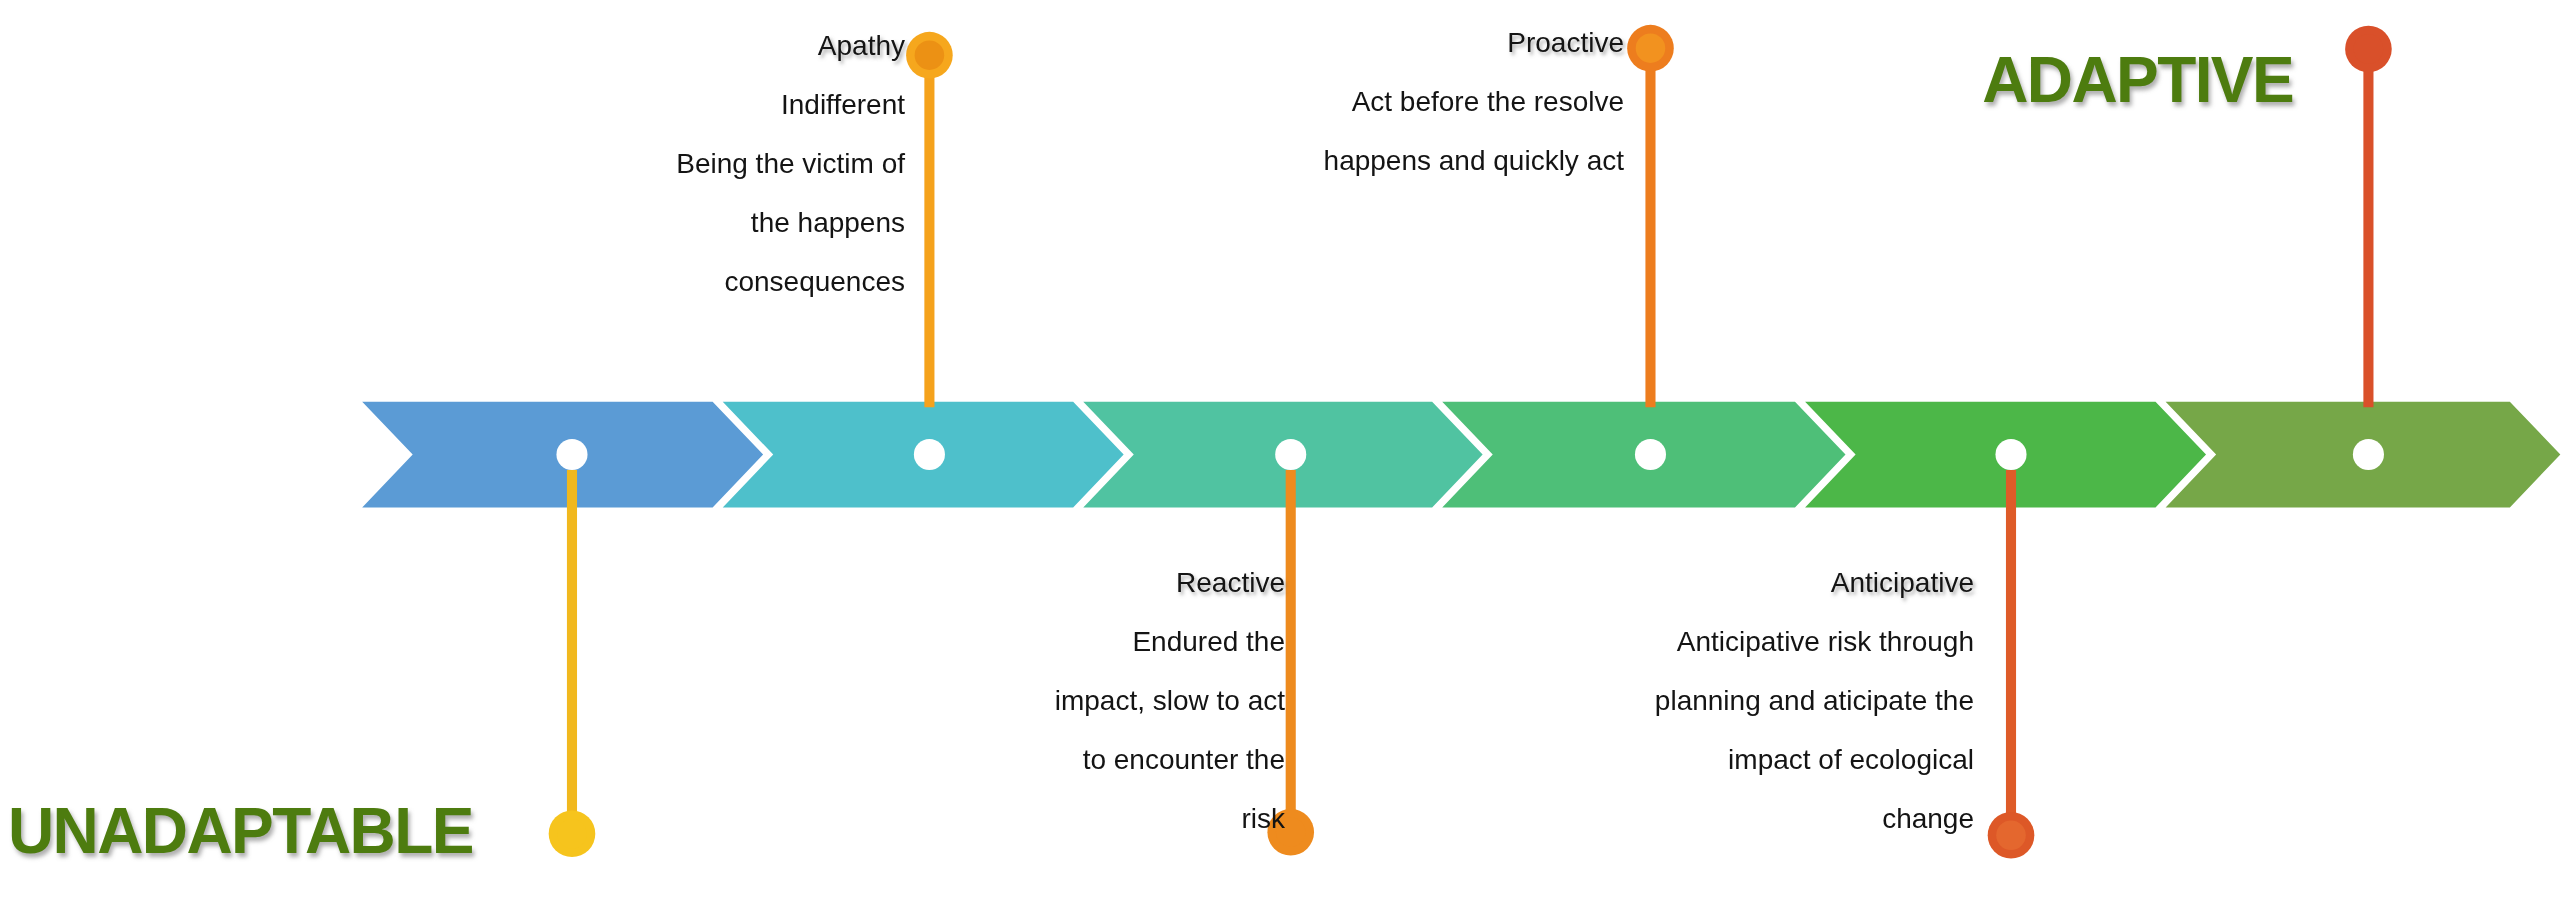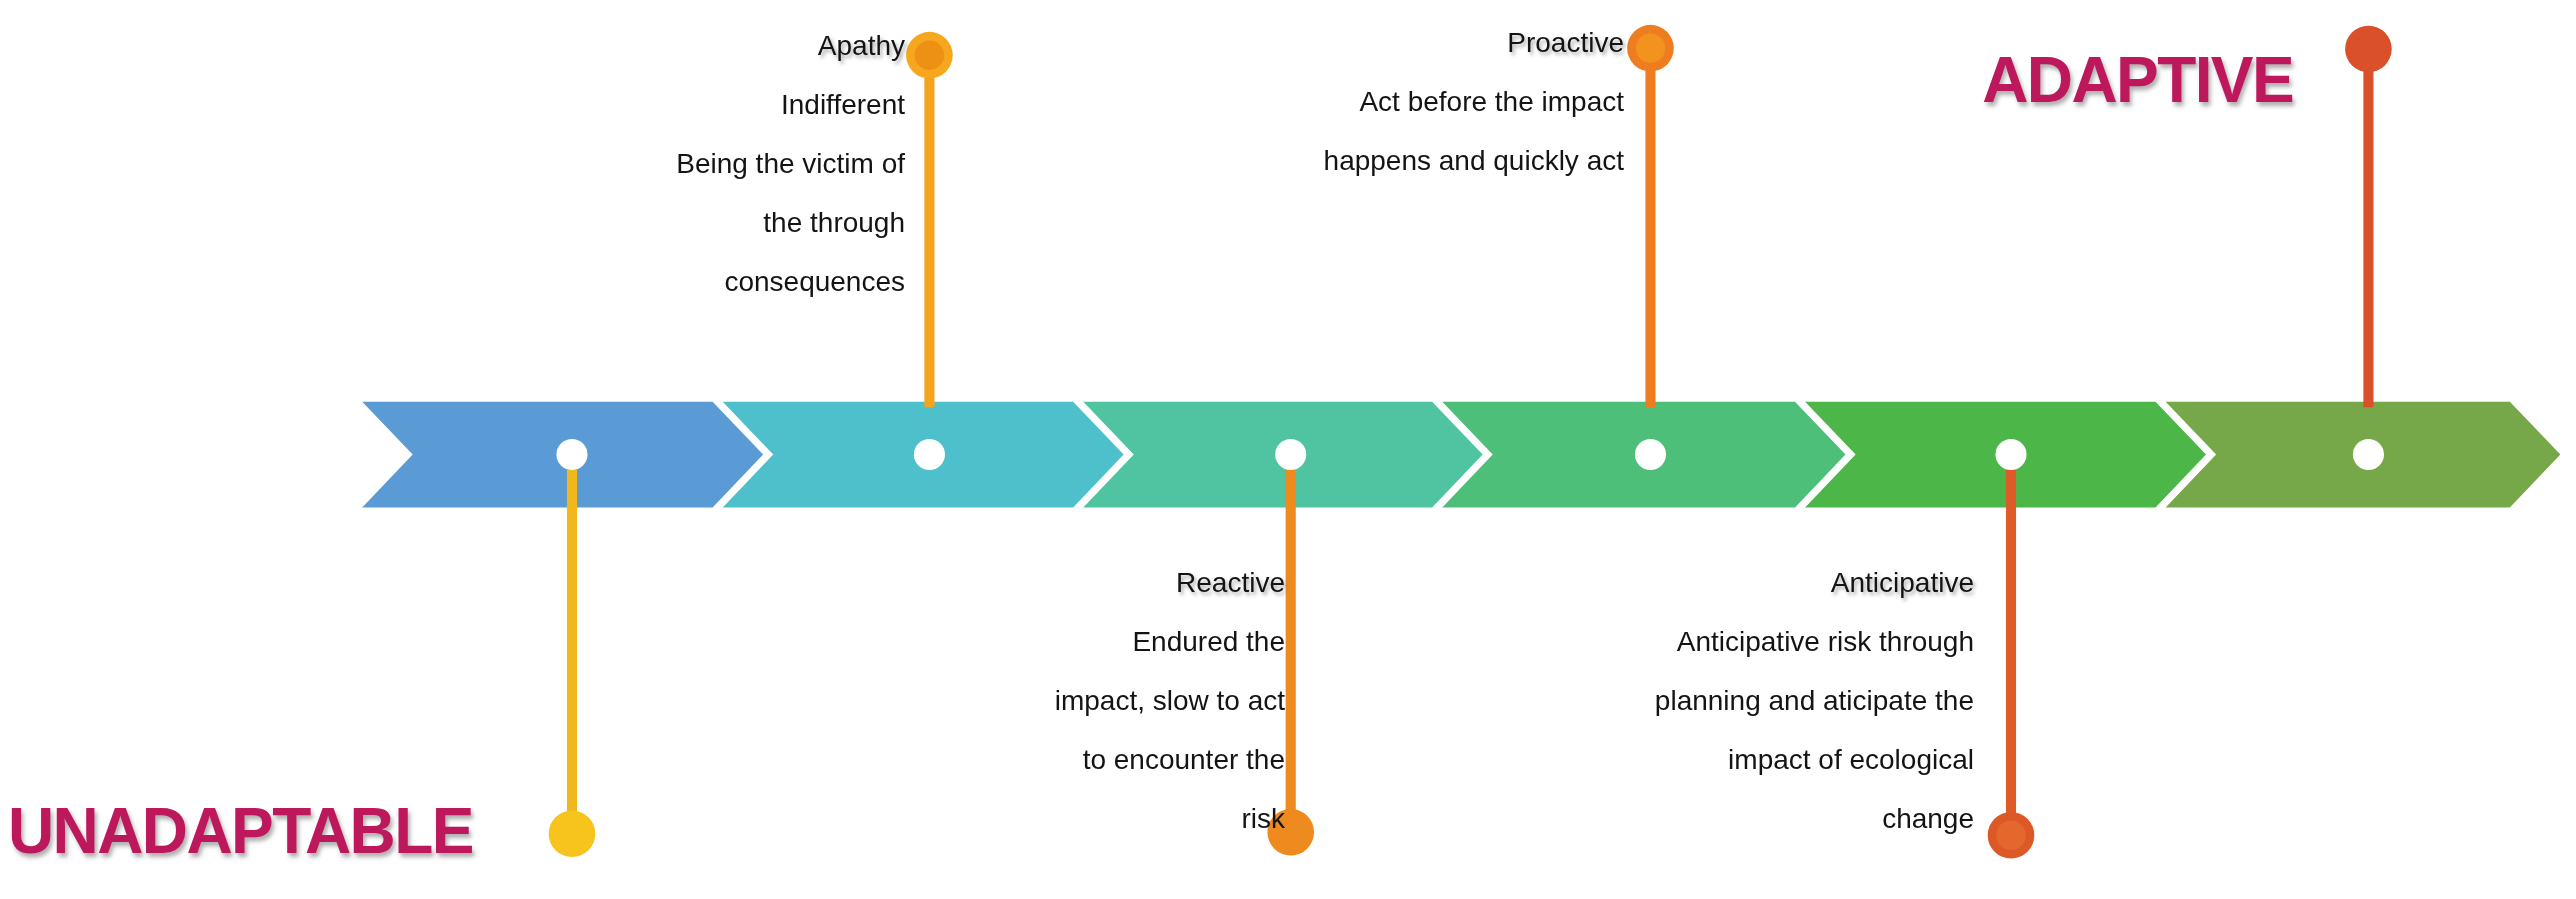--- a/index.html
+++ b/index.html
@@ -24,21 +24,21 @@
     text-shadow:2.3px 3.1px 3.9px rgba(110,110,110,0.55);
   }
   .major {
     position:absolute;
     text-align:right;
     font-size:64px;
     font-weight:bold;
     letter-spacing:-1.6px;
     line-height:75px;
     white-space:nowrap;
-    color:#be185d;
+    color:#4d7c0f;
     text-shadow:2.3px 3.9px 4.7px rgba(110,110,110,0.55);
   }
 </style>
 </head>
 <body>
 
 <div class="stage">
 
   <svg class="band-layer" width="2576" height="899" viewBox="0 0 3315 1157">
 
@@ -81,35 +81,35 @@
     <circle cx="3048" cy="63" r="30" fill="#D9502A"></circle>
     <circle cx="3048" cy="63" r="19" fill="#D9502A"></circle>
   </svg>
 
   <div class="major" style="left:0px; top:794px; width:425px;margin-left:8px;">UNADAPTABLE</div>
 
   <div class="callout" style="left:361px; top:16.3px; width:544px;">
     <div class="title">Apathy</div>
     <div class="line">Indifferent</div>
     <div class="line">Being the victim of</div>
-    <div class="line">the through</div>
+    <div class="line">the happens</div>
     <div class="line">consequences</div>
   </div>
 
   <div class="callout" style="left:741px; top:553px; width:544px;">
     <div class="title">Reactive</div>
     <div class="line">Endured the</div>
     <div class="line">impact, slow to act</div>
     <div class="line">to encounter the</div>
     <div class="line">risk</div>
   </div>
 
   <div class="callout" style="left:1002px; top:13px; width:622px;">
     <div class="title">Proactive</div>
-    <div class="line">Act before the impact</div>
+    <div class="line">Act before the resolve</div>
     <div class="line">happens and quickly act</div>
   </div>
 
   <div class="callout" style="left:1352px; top:553px; width:622px;">
     <div class="title">Anticipative</div>
     <div class="line">Anticipative risk through</div>
     <div class="line">planning and aticipate the</div>
     <div class="line">impact of ecological</div>
     <div class="line">change</div>
   </div>

